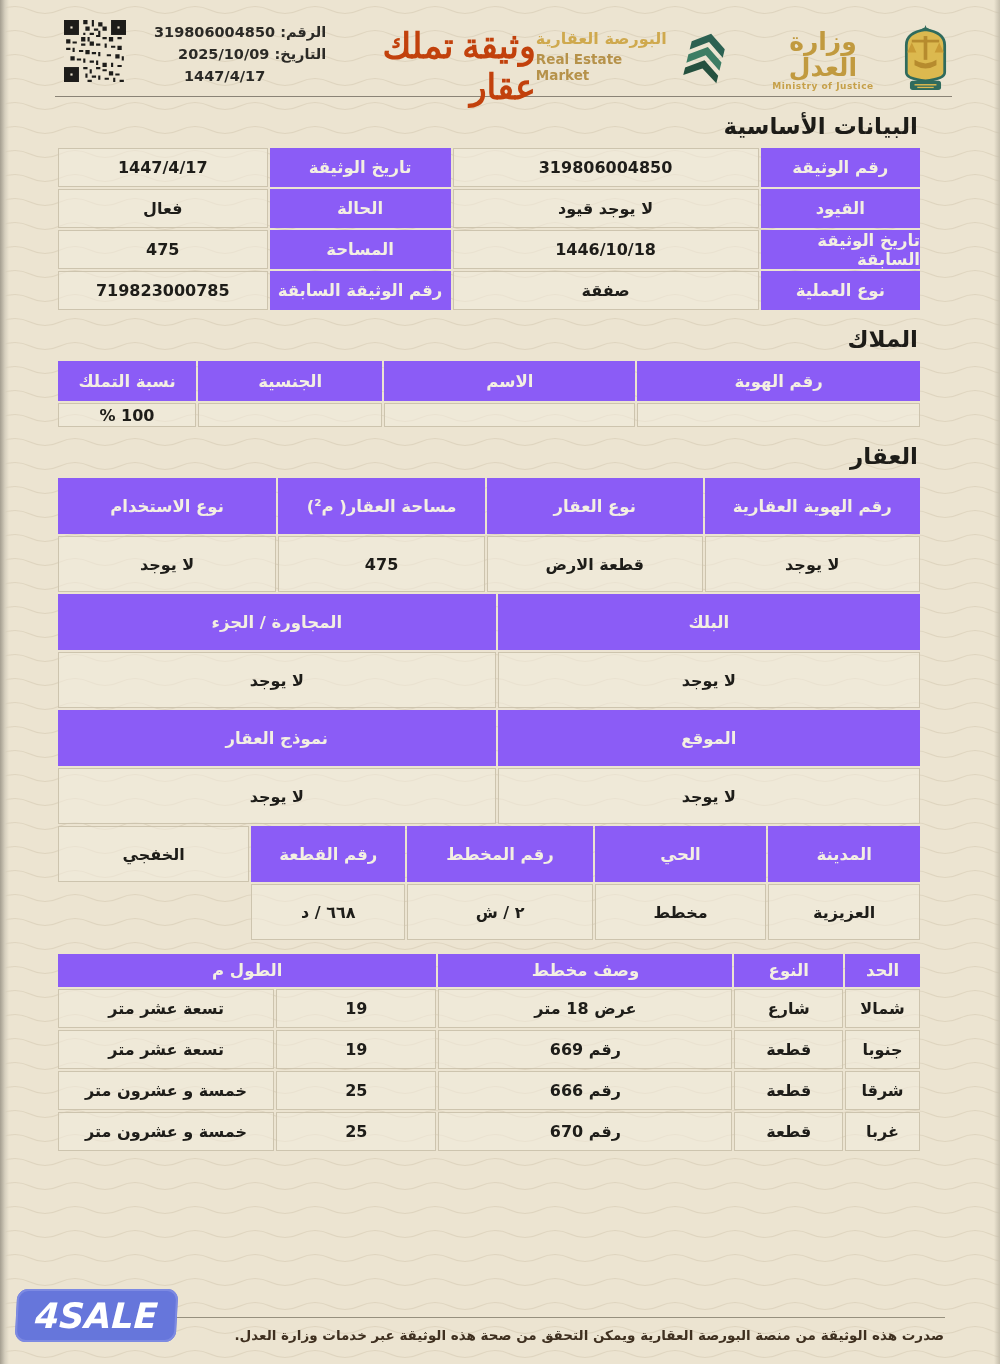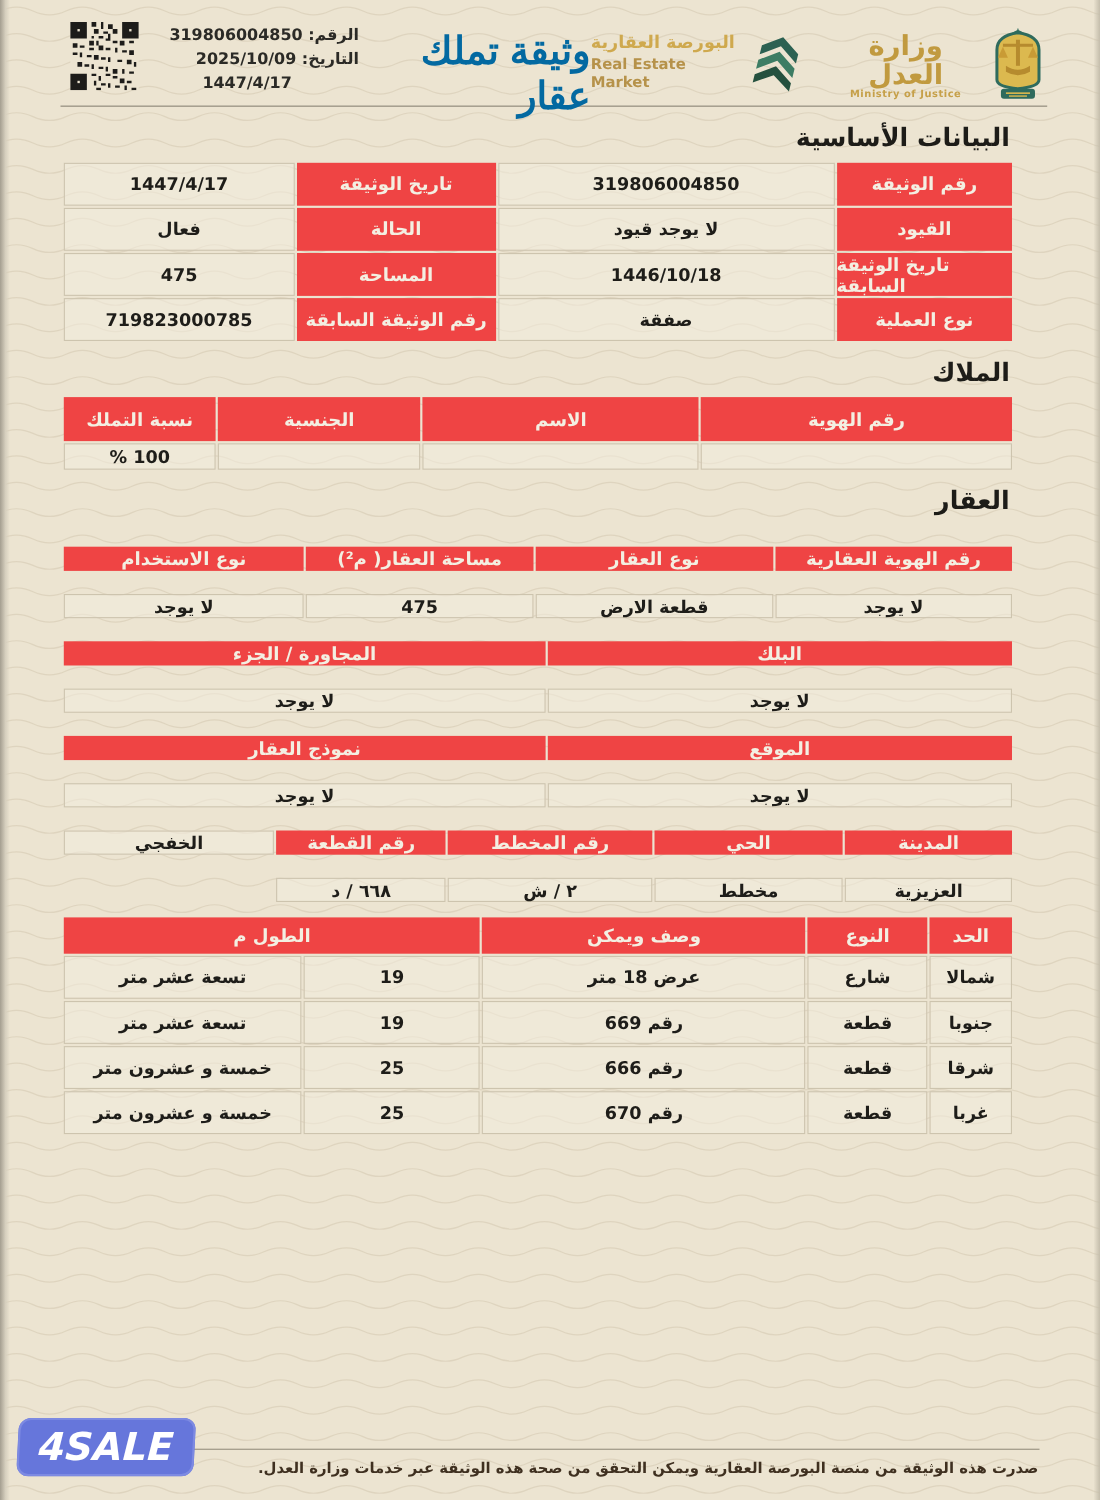--- a/index.html
+++ b/index.html
@@ -23,44 +23,44 @@
   }
   .moj-group { display:flex; align-items:center; gap:10px; }
   .moj-text { text-align:center; margin-top:4px; }
   .moj-ar { font-size:25px; font-weight:bold; color:#c19a3f; line-height:1.05;
     font-family:"DejaVu Serif","DejaVu Sans",serif; }
   .moj-en { font-size:9px; font-weight:bold; color:#c6a049; letter-spacing:.5px; }
   .rem-group { display:flex; align-items:center; gap:12px; margin-right:26px; margin-top:6px; }
   .rem-text { text-align:left; }
   .rem-ar { font-size:16px; font-weight:bold; color:#cfa94e; letter-spacing:2px; }
   .rem-en { font-size:13.5px; font-weight:bold; color:#b6924a; margin-top:3px; }
-  .doc-title { margin:6px auto 0; font-size:35px; font-weight:bold; color:#0369a1;
-    font-family:Liberation Sans, sans-serif; }
+  .doc-title { margin:6px auto 0; font-size:35px; font-weight:bold; color:#c2410c;
+    font-family:Liberation Serif, serif; }
   .num-block { margin-top:2px; margin-left:26px; text-align:right;
     font-size:14.5px; font-weight:bold; color:#2b2a26; line-height:1.5; white-space:nowrap; }
   .num-block .ln3 { padding-left:30px; text-align:left; }
   .qr { margin-top:0; flex:0 0 auto; }
   .header-rule { margin:0 48px 0 55px; border-top:1.6px solid #8a8376; }
 
   
   .content { padding:0 80px 0 58px; }
   .section-title { text-align:right; font-size:23px; font-weight:bold; color:#1d1c18;
     margin:15px 2px 9px 0; font-family:"DejaVu Serif","DejaVu Sans",serif; }
   .tbl { display:grid; gap:2px; }
   .hdr {
-    background:#ef4444; color:#f3efe2; font-weight:bold; font-size:16.5px;
-    display:flex; align-items:center; justify-content:center; text-align:left;
+    background:#8b5cf6; color:#f3efe2; font-weight:bold; font-size:16.5px;
+    display:flex; align-items:center; justify-content:center; text-align:right;
   }
   .val {
     background:rgba(242,236,222,.55); border:1px solid #cdc4ae; color:#1e1d19;
     font-weight:600; font-size:16px;
     display:flex; align-items:center; justify-content:center; text-align:center;
   }
   .h39 { height:39px; } .h40 { height:40px; } .h34 { height:24px; }
-  .h38 { height:22px;margin-top:19px; } .h44 { height:33px; } .h41 { height:39px; }
+  .h38 { height:56px; } .h44 { height:33px; } .h41 { height:39px; }
   .t-basic  { grid-template-columns:18.5% 35.5% 21% auto; }
   .t-owners { grid-template-columns:32.8% 29.1% 21.4% auto; }
   .t-prop1  { grid-template-columns:25% 25% 24% auto; }
   .t-prop2  { grid-template-columns:49% auto; }
   .t-prop4  { grid-template-columns:17.6% 19.9% 21.5% 17.9% auto; }
   .t-bounds { grid-template-columns:8.7% 12.6% 34.1% 18.6% auto; margin-top:14px; }
   .span2 { grid-column:span 2; }
   .ltr { direction:ltr; }
 
   
@@ -283,21 +283,21 @@
         <div class="val h38">الخفجي</div>
         <div class="val h38">العزيزية</div>
         <div class="val h38">مخطط</div>
         <div class="val h38">٢ / ش</div>
         <div class="val h38">٦٦٨ / د</div>
       </div>
 
       <div class="tbl t-bounds">
         <div class="hdr h44">الحد</div>
         <div class="hdr h44">النوع</div>
-        <div class="hdr h44">وصف ويمكن</div>
+        <div class="hdr h44">وصف مخطط</div>
         <div class="hdr h44 span2">الطول م</div>
 
         <div class="val h41">شمالا</div>
         <div class="val h41">شارع</div>
         <div class="val h41">عرض 18 متر</div>
         <div class="val h41">19</div>
         <div class="val h41">تسعة عشر متر</div>
 
         <div class="val h41">جنوبا</div>
         <div class="val h41">قطعة</div>

